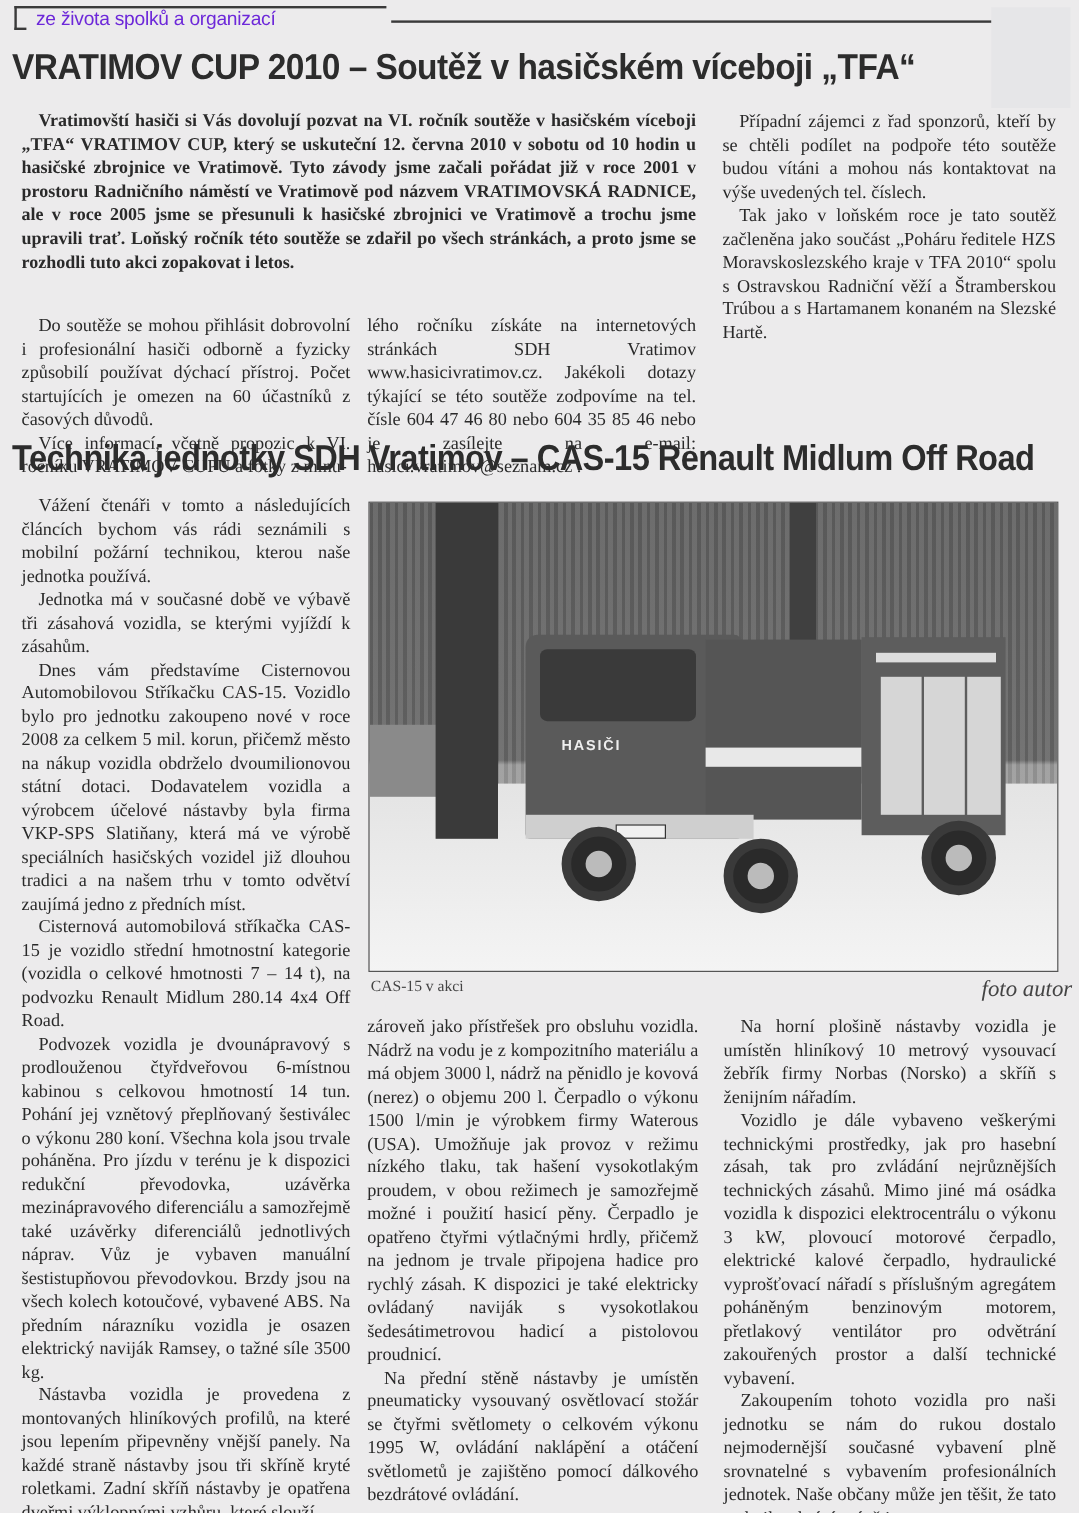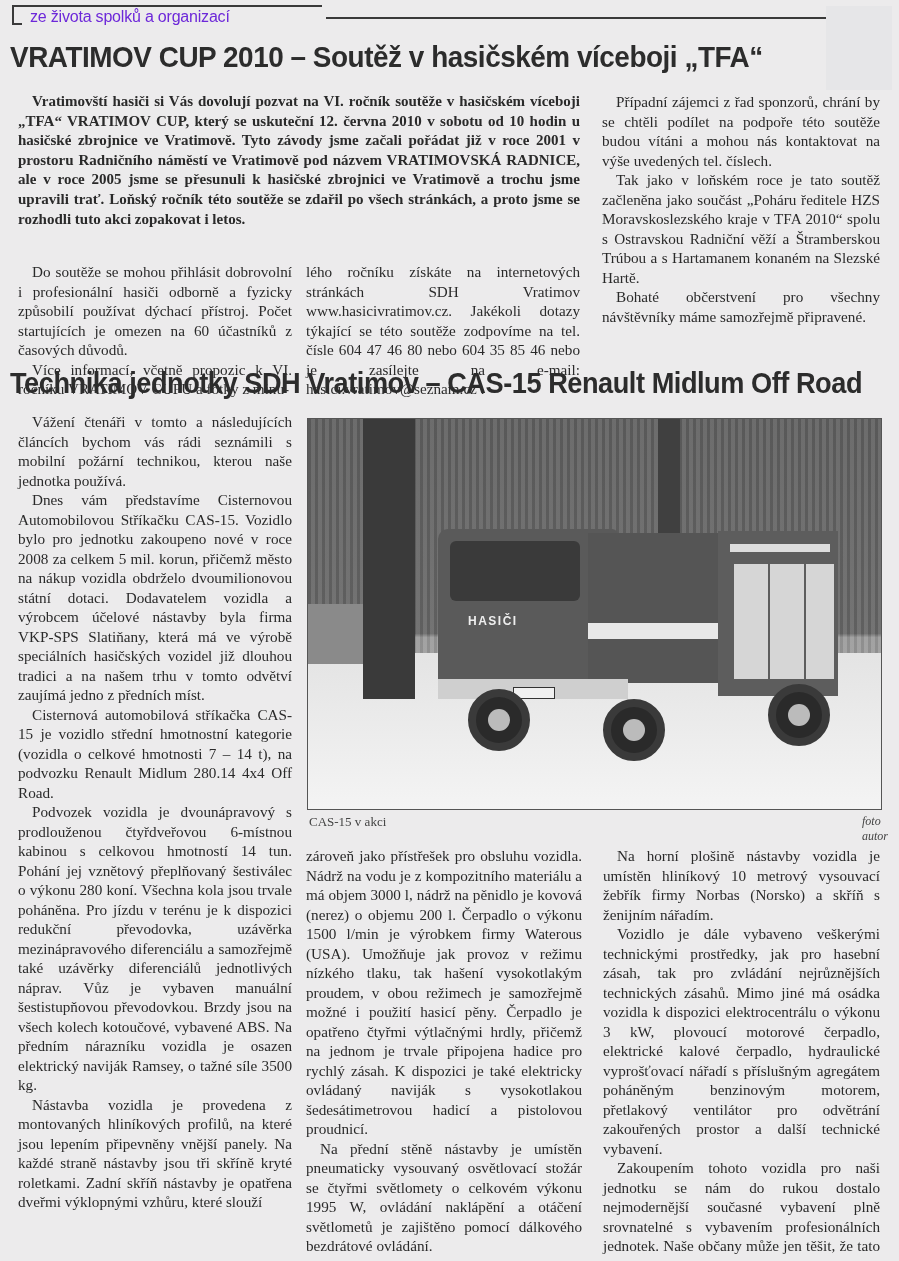--- a/index.html
+++ b/index.html
@@ -52,21 +52,21 @@
   .truck .stripe { position: absolute; left: 150px; top: 104px; width: 130px; height: 16px; background: #e8e8e8; }
   .truck .body { position: absolute; left: 280px; top: 12px; width: 120px; height: 165px; background: #5d5d5d; }
   .truck .shutter { position: absolute; top: 45px; width: 34px; height: 115px; background: #d6d6d6; }
   .truck .bodytext { position: absolute; left: 292px; top: 25px; width: 100px; height: 8px; background: #ddd; }
   .truck .bumper { position: absolute; left: 0; top: 160px; width: 190px; height: 20px; background: #cfcfcf; }
   .truck .plate { position: absolute; left: 75px; top: 168px; width: 40px; height: 10px; background: #f0f0f0; border: 1px solid #333; }
   .truck .wheel { position: absolute; width: 62px; height: 62px; border-radius: 50%; background: #2a2a2a; border: 8px solid #3a3a3a; box-sizing: border-box; }
   .truck .hub { position: absolute; width: 22px; height: 22px; border-radius: 50%; background: #bbb; left: 12px; top: 12px; }
 
   .cap-left { left: 309px; top: 814px; font-size: 13px; color: #444; }
-  .cap-right { left: 818px; top: 814px; font-style: italic; font-size: 12px; color: #444; margin-left: 44px; }
+  .cap-right { left: 818px; top: 814px; font-style: italic; font-size: 19px; color: #444; }
 </style>
 </head>
 <body>
 
 <div class="abs sec-top-line"></div>
 <div class="abs sec-corner"></div>
 <div class="abs sec-corner-h"></div>
 <div class="abs sec-label">ze života spolků a organizací</div>
 <div class="abs sec-line"></div>
 <div class="abs ghost-box"></div>
@@ -76,29 +76,29 @@
   <p>Vratimovští hasiči si Vás dovolují pozvat na VI. ročník soutěže v hasičském víceboji „TFA“ VRATIMOV CUP, který se uskuteční 12. června 2010 v sobotu od 10 hodin u hasičské zbrojnice ve Vratimově. Tyto závody jsme začali pořádat již v roce 2001 v prostoru Radničního náměstí ve Vratimově pod názvem VRATIMOVSKÁ RADNICE, ale v roce 2005 jsme se přesunuli k hasičské zbrojnici ve Vratimově a trochu jsme upravili trať. Loňský ročník této soutěže se zdařil po všech stránkách, a proto jsme se rozhodli tuto akci zopakovat i letos.</p>
 </div>
 <div class="abs col a1-c1">
   <p>Do soutěže se mohou přihlásit dobrovolní i profesionální hasiči odborně a fyzicky způsobilí používat dýchací přístroj. Počet startujících je omezen na 60 účastníků z časových důvodů.</p>
   <p>Více informací, včetně propozic k VI. ročníku VRATIMOV CUPU a fotky z minu-</p>
 </div>
 <div class="abs col a1-c2">
   <p style="text-indent:0">lého ročníku získáte na internetových stránkách SDH Vratimov www.hasicivratimov.cz. Jakékoli dotazy týkající se této soutěže zodpovíme na tel. čísle 604 47 46 80 nebo 604 35 85 46 nebo je zasílejte na e-mail: hasici.vratimov@seznam.cz .</p>
 </div>
 <div class="abs col a1-right">
-  <p>Případní zájemci z řad sponzorů, chrání by se chtěli podílet na podpoře této soutěže budou vítáni a mohou nás kontaktovat na výše uvedených tel. číslech.</p>
+  <p>Případní zájemci z řad sponzorů, kteří by se chtěli podílet na podpoře této soutěže budou vítáni a mohou nás kontaktovat na výše uvedených tel. číslech.</p>
   <p>Tak jako v loňském roce je tato soutěž začleněna jako součást „Poháru ředitele HZS Moravskoslezského kraje v TFA 2010“ spolu s Ostravskou Radniční věží a Štramberskou Trúbou a s Hartamanem konaném na Slezské Hartě.</p>
-  <p>Bohaté občerstvení pro všechny návštěvníky máme samozřejmě připravené.</p>
 </div>
 
 <h1 class="abs title t2">Technika jednotky SDH Vratimov – CAS-15 Renault Midlum Off Road</h1>
 
 <div class="abs col a2-c1">
   <p>Vážení čtenáři v tomto a následujících článcích bychom vás rádi seznámili s mobilní požární technikou, kterou naše jednotka používá.</p>
+  <p>Jednotka má v současné době ve výbavě tři zásahová vozidla, se kterými vyjíždí k zásahům.</p>
   <p>Dnes vám představíme Cisternovou Automobilovou Stříkačku CAS-15. Vozidlo bylo pro jednotku zakoupeno nové v roce 2008 za celkem 5 mil. korun, přičemž město na nákup vozidla obdrželo dvoumilionovou státní dotaci. Dodavatelem vozidla a výrobcem účelové nástavby byla firma VKP-SPS Slatiňany, která má ve výrobě speciálních hasičských vozidel již dlouhou tradici a na našem trhu v tomto odvětví zaujímá jedno z předních míst.</p>
   <p>Cisternová automobilová stříkačka CAS-15 je vozidlo střední hmotnostní kategorie (vozidla o celkové hmotnosti 7 – 14 t), na podvozku Renault Midlum 280.14 4x4 Off Road.</p>
   <p>Podvozek vozidla je dvounápravový s prodlouženou čtyřdveřovou 6-místnou kabinou s celkovou hmotností 14 tun. Pohání jej vznětový přeplňovaný šestiválec o výkonu 280 koní. Všechna kola jsou trvale poháněna. Pro jízdu v terénu je k dispozici redukční převodovka, uzávěrka mezinápravového diferenciálu a samozřejmě také uzávěrky diferenciálů jednotlivých náprav. Vůz je vybaven manuální šestistupňovou převodovkou. Brzdy jsou na všech kolech kotoučové, vybavené ABS. Na předním nárazníku vozidla je osazen elektrický naviják Ramsey, o tažné síle 3500 kg.</p>
   <p>Nástavba vozidla je provedena z montovaných hliníkových profilů, na které jsou lepením připevněny vnější panely. Na každé straně nástavby jsou tři skříně kryté roletkami. Zadní skříň nástavby je opatřena dveřmi výklopnými vzhůru, které slouží</p>
 </div>
 
 <div class="abs photo" title="Hasičské vozidlo CAS-15 Renault Midlum na zasněžené cestě">
   <div class="trees"></div>
   <div class="wall"></div>
   <div class="trunk1"></div>

